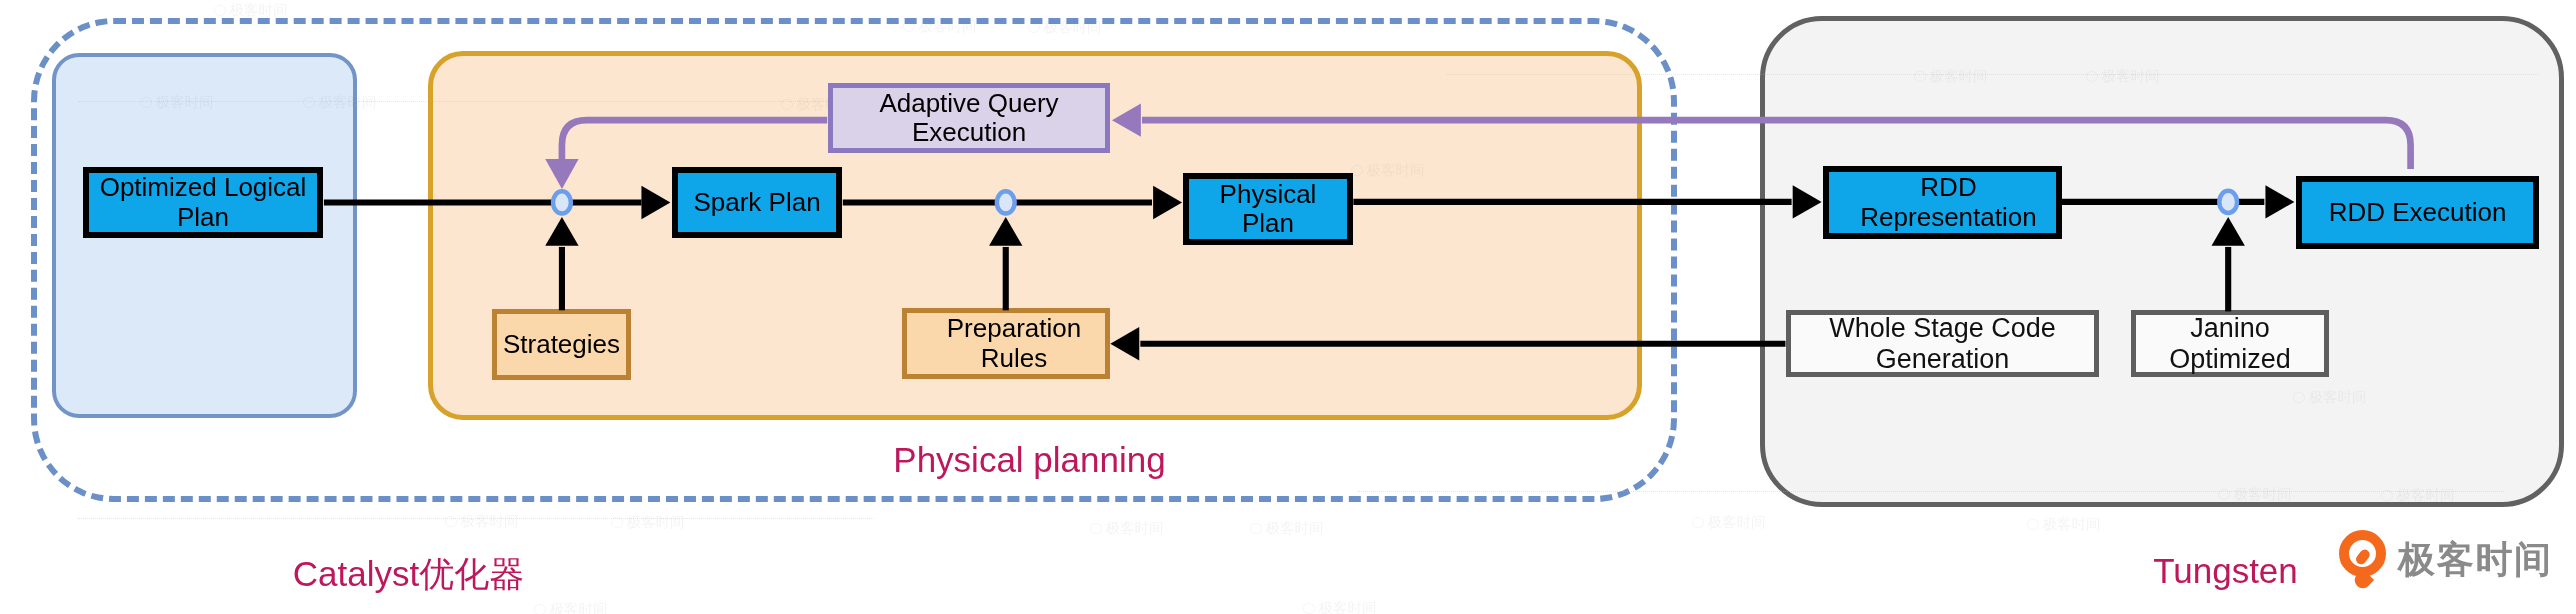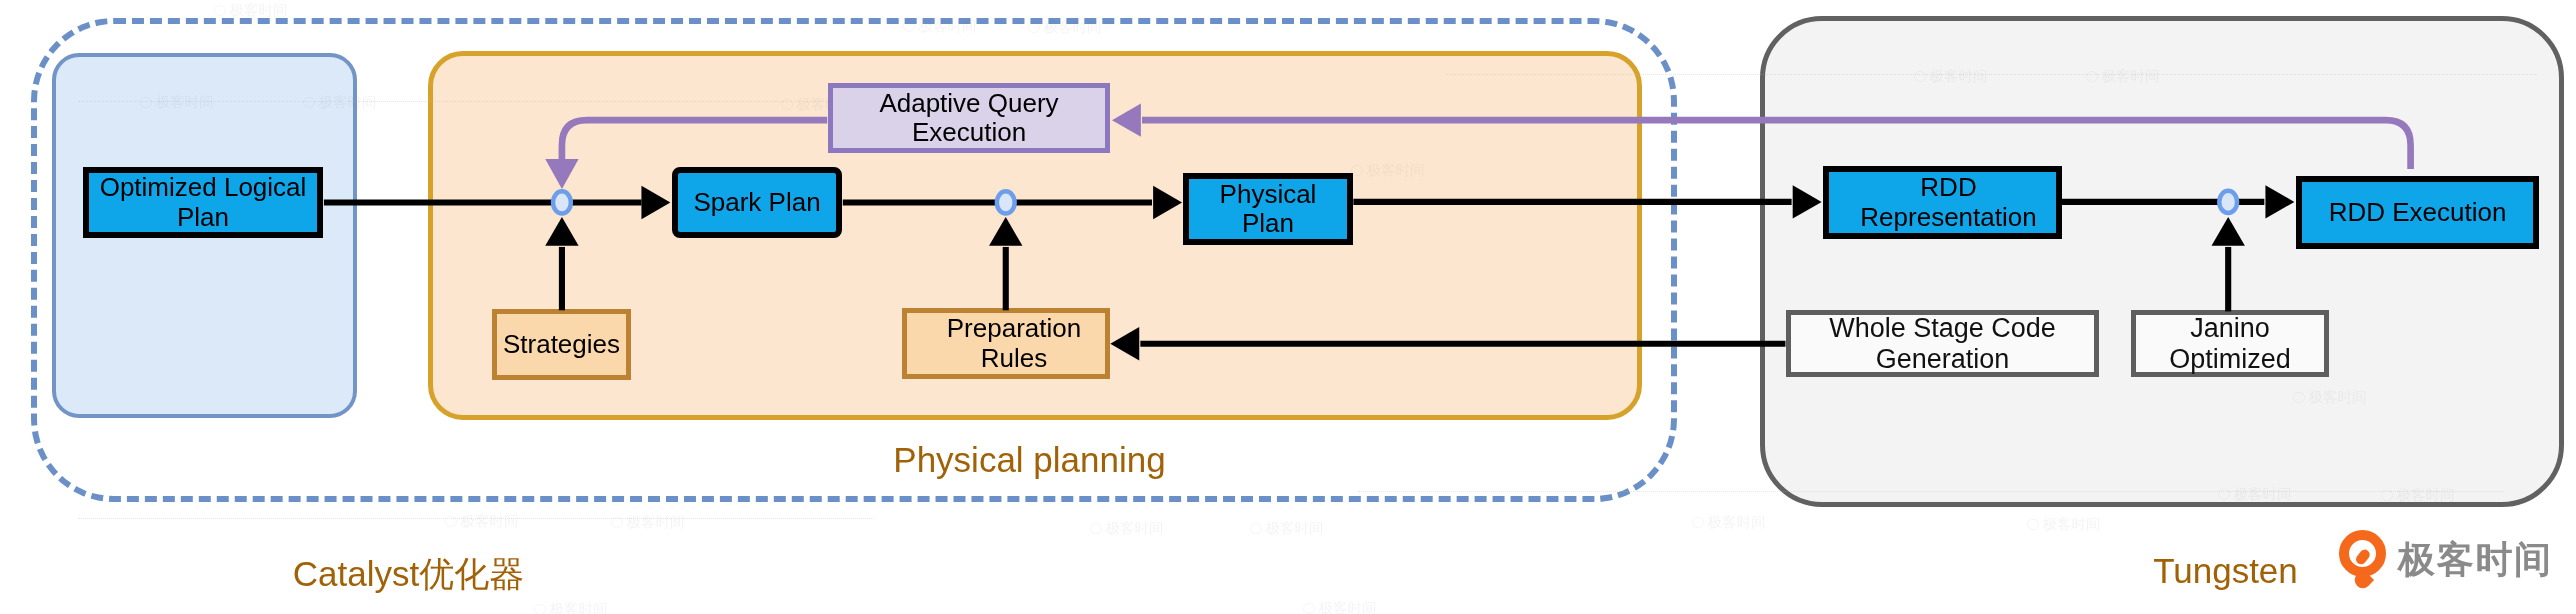--- a/index.html
+++ b/index.html
@@ -27,21 +27,21 @@
   
   .node{position:absolute;box-sizing:border-box;display:flex;align-items:center;justify-content:center;
     z-index:4;color:#000;font-size:26px;line-height:1.13;}
   .node span{width:100%;text-align:center;white-space:pre-line;}
   .node.white{background:#0ea5e9;border:6.1px solid #000000;}
   .node.stage{background:var(--stage-fill);border:5px solid var(--stage-border);}
   .node.gray{background:#fafafa;border:5.6px solid #5e5e5e;font-size:27px;color:#111;}
   .node.purple{background:var(--aqe-fill);border:5.6px solid var(--aqe-border);}
 
   
-  .sect-label{position:absolute;z-index:4;font-size:35px;color:#a16207;text-align:center;}
+  .sect-label{position:absolute;z-index:4;font-size:35px;color:#be185d;text-align:center;}
 
   
   #wires{position:absolute;left:0;top:0;z-index:5;pointer-events:none;}
   .aline{stroke:#000;stroke-width:11;fill:none;}
   .ahead{fill:#000;stroke:none;}
   .pline{stroke:var(--purple-line);stroke-width:12;fill:none;}
   .phead{fill:var(--purple-line);stroke:none;}
   .junction{fill:var(--junction-fill);stroke:var(--junction-ring);stroke-width:8;}
 
   
@@ -149,21 +149,21 @@
       <span class="wm" style="left: 534px; top: 600px;">
         <i></i>
         <b>极客时间</b>
       </span>
     </div>
 
   <div class="node white" style="left:83px;top:167px;width:240px;height:71px;">
     <span>Optimized Logical
 Plan</span>
   </div>
-  <div class="node white" style="left:672px;top:167px;width:170px;height:71px;border-radius:8px;">
+  <div class="node white" style="left:672px;top:167px;width:170px;height:71px;">
     <span>Spark Plan</span>
   </div>
   <div class="node white" style="left:1183px;top:173px;width:170px;height:72px;">
     <span>Physical
 Plan</span>
   </div>
   <div class="node white" style="left:1823px;top:166px;width:239px;height:73px;padding-left:12px;">
     <span>RDD
 Representation</span>
   </div>

